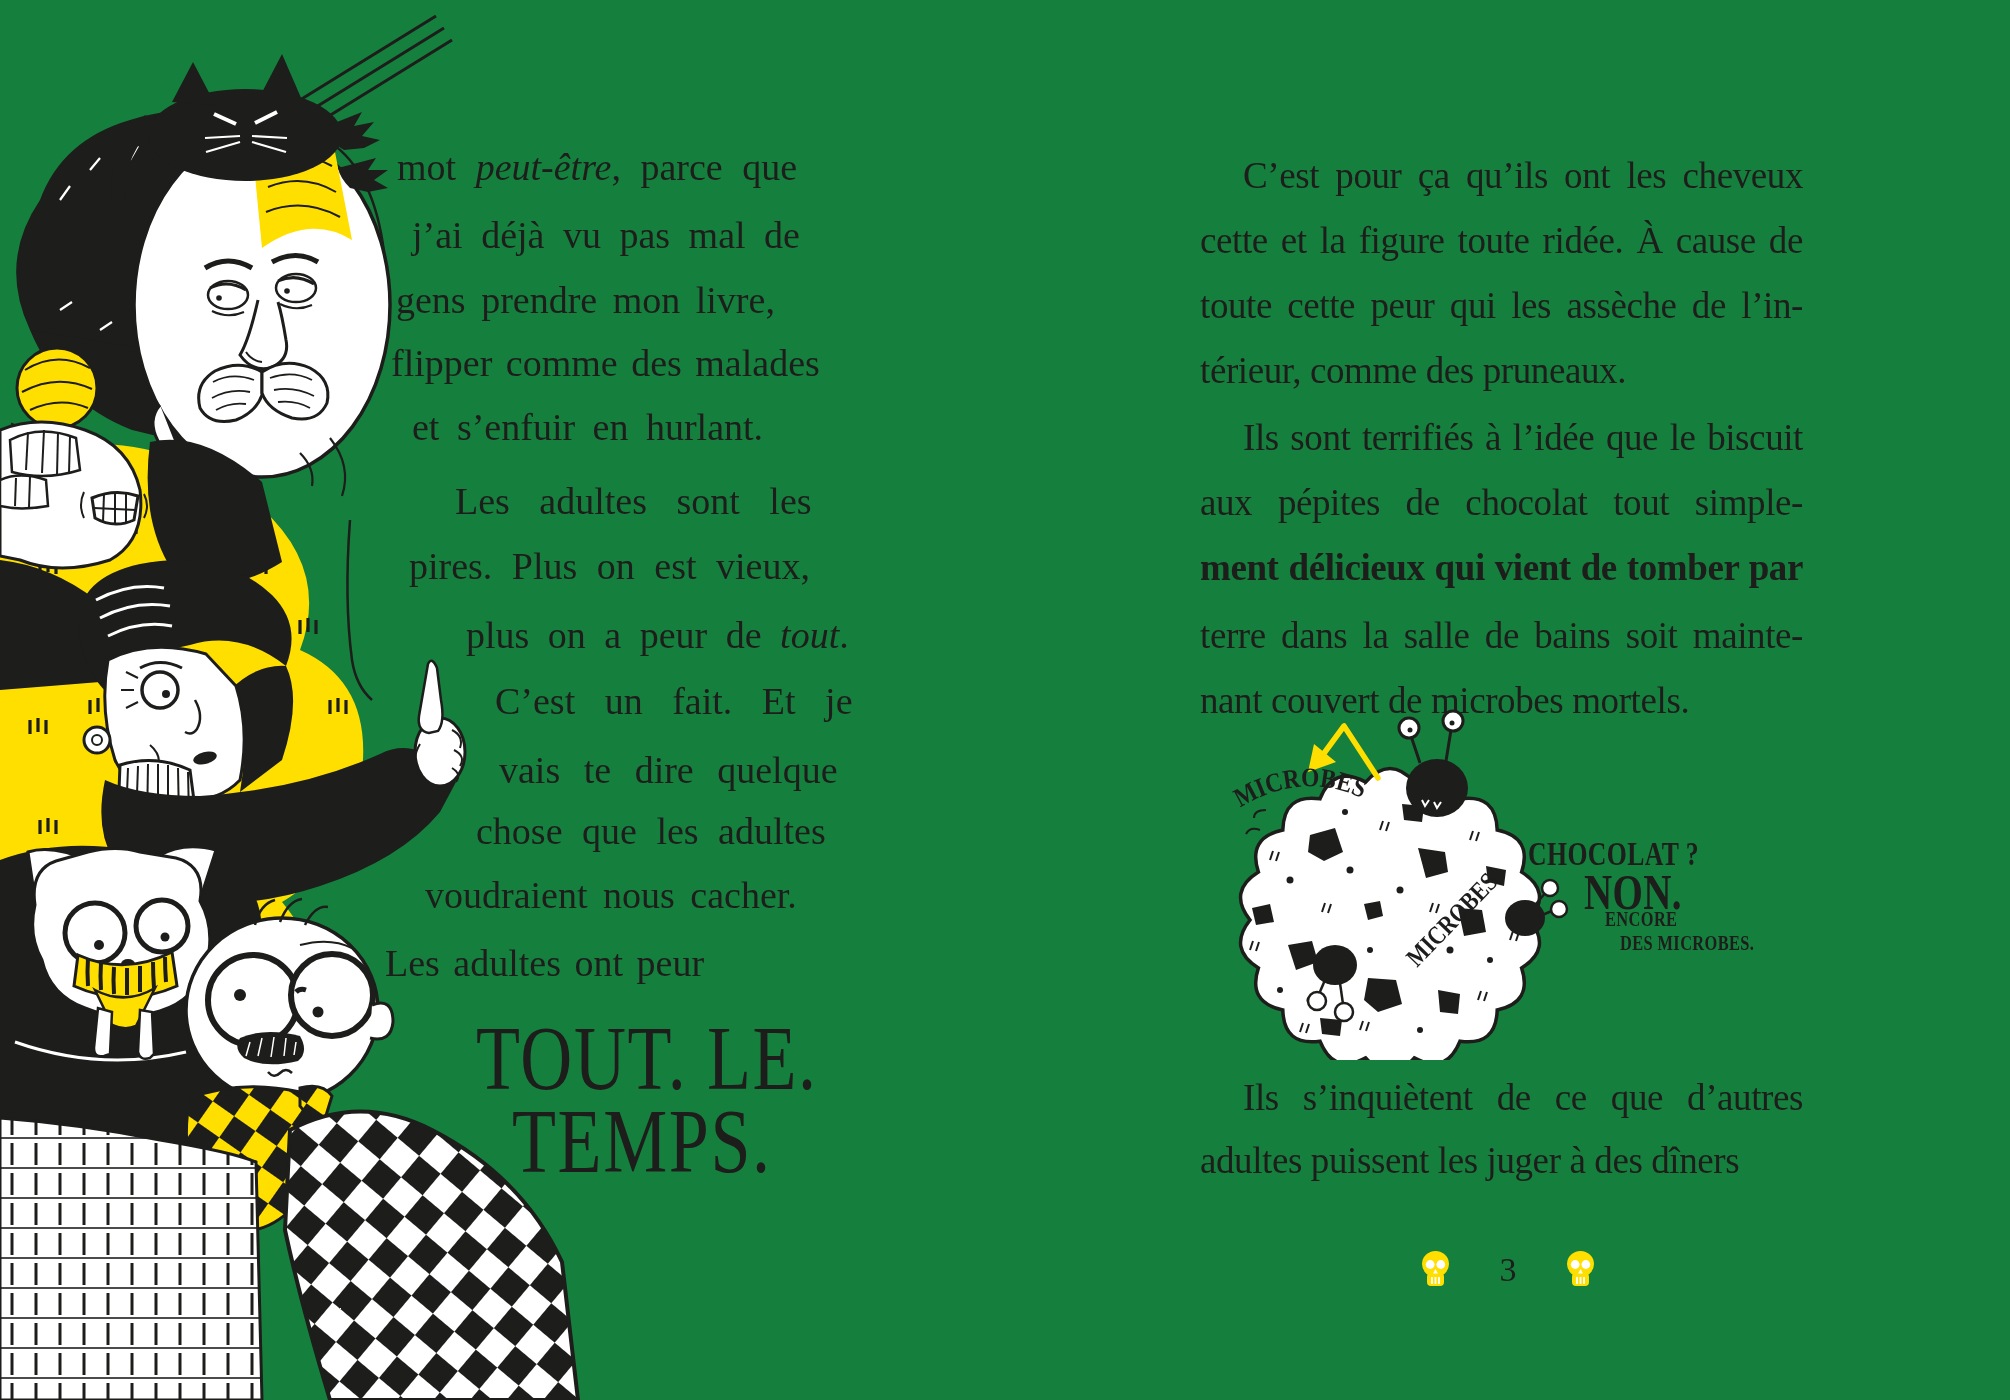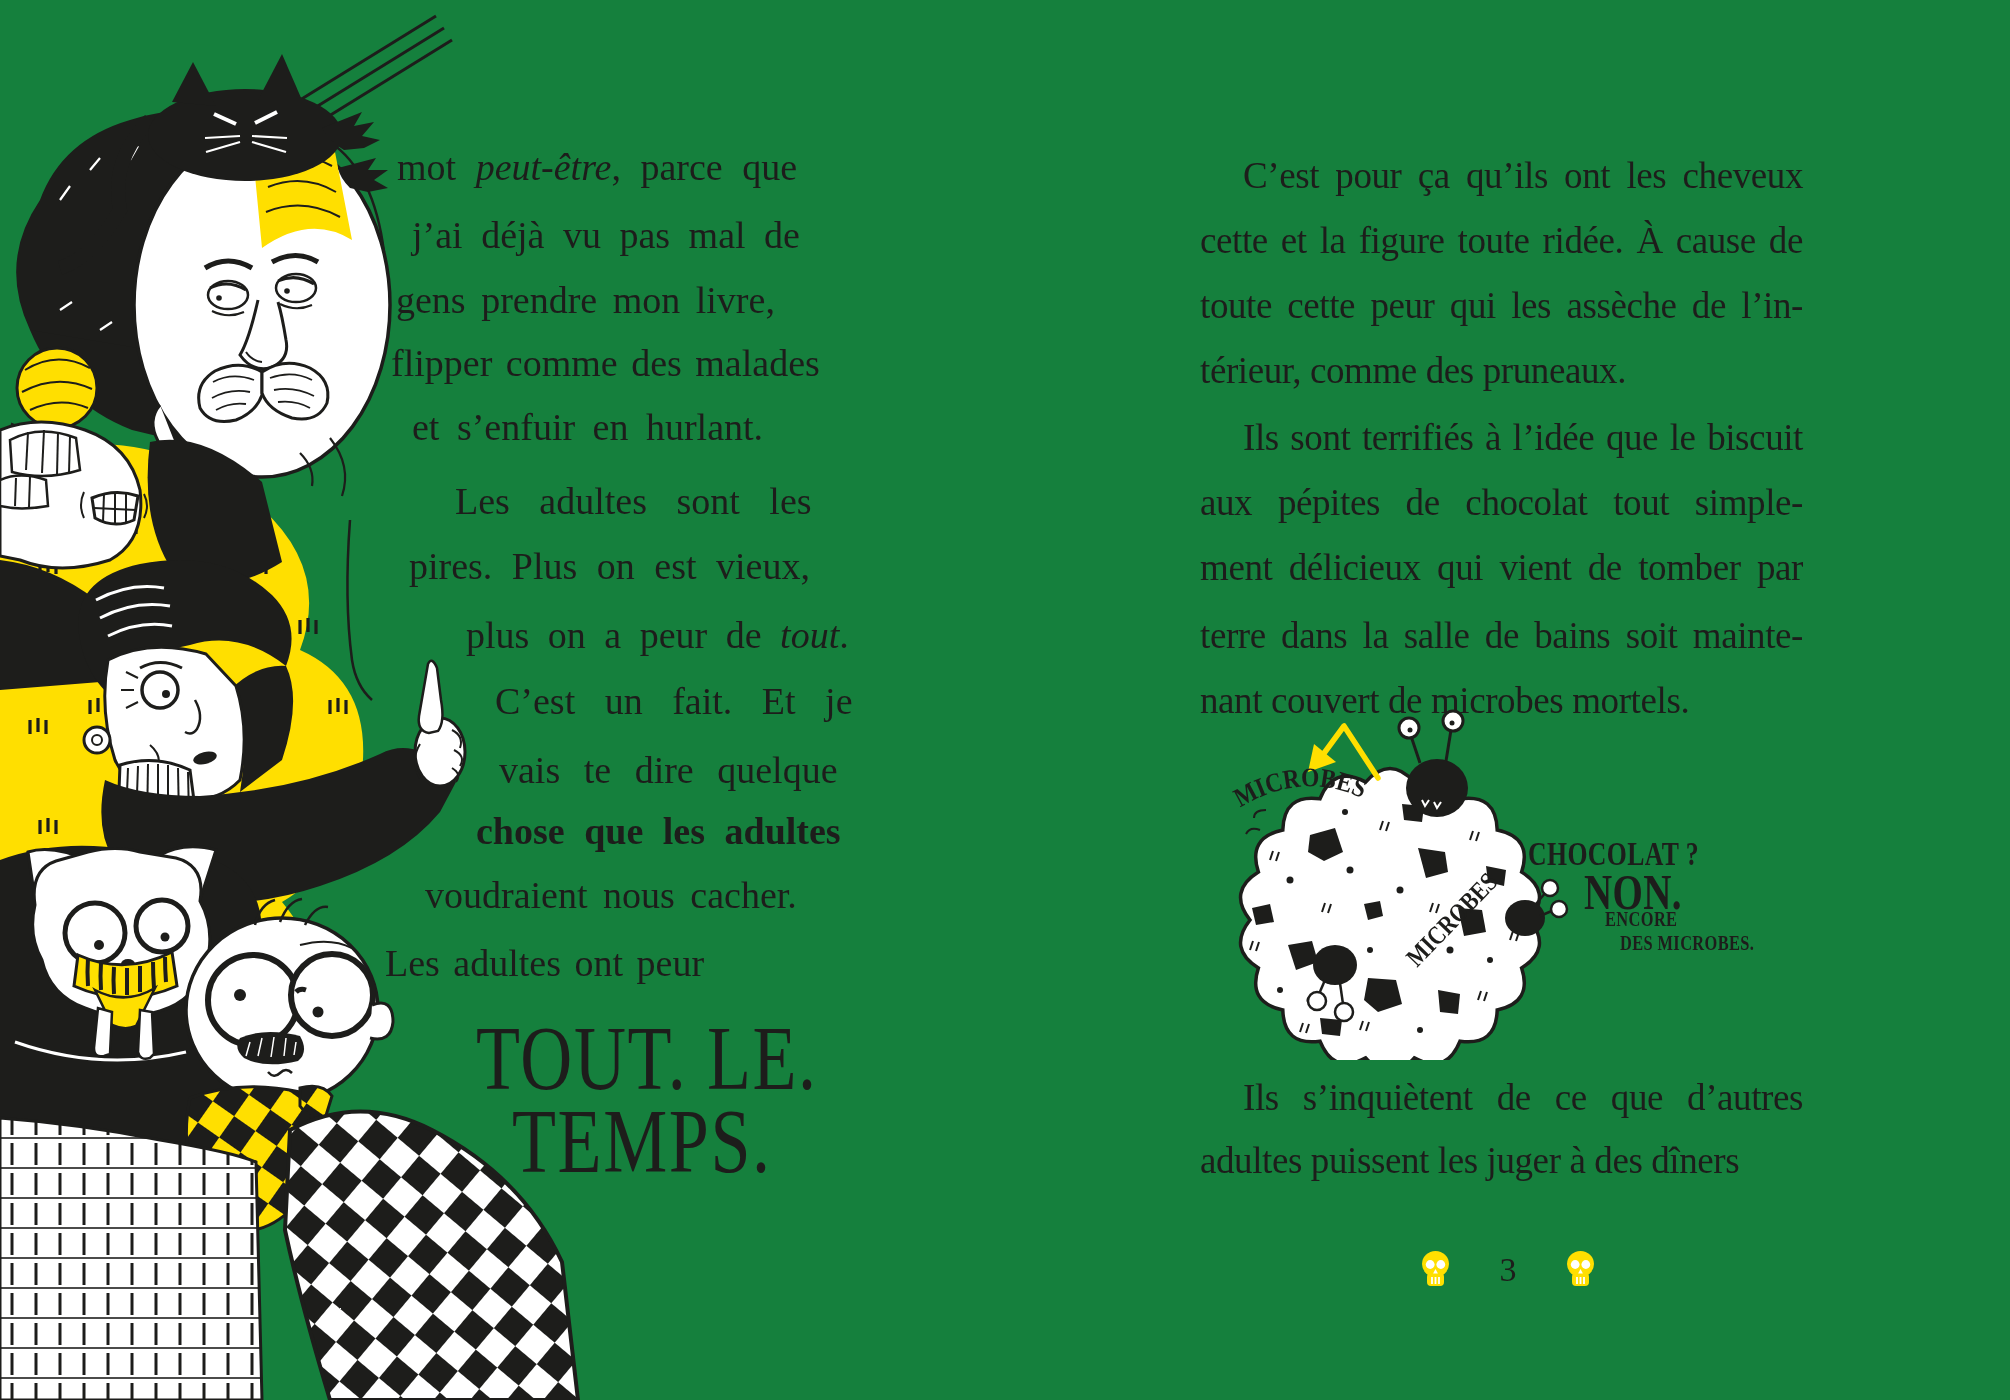--- a/index.html
+++ b/index.html
@@ -293,37 +293,37 @@
       <div class="lline" style="left: 397px; top: 148px; word-spacing: 10px;"><span>mot </span><i>peut-être</i><span>, parce que</span></div>
       <div class="lline" style="left: 412px; top: 216px; word-spacing: 9px;"><span>j’ai déjà vu pas mal de</span></div>
       <div class="lline" style="left: 396px; top: 281px; word-spacing: 6px;"><span>gens prendre mon livre,</span></div>
       <div class="lline" style="left: 391px; top: 344px; word-spacing: 4px;"><span>flipper comme des malades</span></div>
       <div class="lline" style="left: 412px; top: 408px; word-spacing: 8px;"><span>et s’enfuir en hurlant.</span></div>
       <div class="lline" style="left: 455px; top: 482px; word-spacing: 20px;"><span>Les adultes sont les</span></div>
       <div class="lline" style="left: 409px; top: 547px; word-spacing: 10px;"><span>pires. Plus on est vieux,</span></div>
       <div class="lline" style="left: 466px; top: 616px; word-spacing: 9px;"><span>plus on a peur de </span><i>tout</i><span>.</span></div>
       <div class="lline" style="left: 495px; top: 682px; word-spacing: 20px; font-family: Liberation Serif, serif;"><span>C’est un fait. Et je</span></div>
       <div class="lline" style="left: 499px; top: 751px; word-spacing: 14px;"><span>vais te dire quelque</span></div>
-      <div class="lline" style="left: 476px; top: 812px; word-spacing: 10px; font-weight: bold;"><span>chose que les adultes</span></div>
+      <div class="lline" style="left: 476px; top: 812px; word-spacing: 10px;"><span>chose que les adultes</span></div>
       <div class="lline" style="left: 425px; top: 876px; word-spacing: 6px;"><span>voudraient nous cacher.</span></div>
       <div class="lline" style="left: 385px; top: 944px; word-spacing: 4px;"><span>Les adultes ont peur</span></div>
     </div>
   <div>
       <div class="bigline" style="left: 476px; top: 1014px;">TOUT. LE.</div>
       <div class="bigline" style="left: 512px; top: 1097px;">TEMPS.</div>
     </div>
 
   <div>
       <div class="rline indent" style="left: 1200px; top: 154px; width: 603px;">C’est pour ça qu’ils ont les cheveux</div>
       <div class="rline" style="left: 1200px; top: 219px; width: 603px;">cette et la figure toute ridée. À cause de</div>
       <div class="rline" style="left: 1200px; top: 284px; width: 603px;">toute cette peur qui les assèche de l’in-</div>
       <div class="rline end" style="left: 1200px; top: 349px; width: 603px;">térieur, comme des pruneaux.</div>
       <div class="rline indent" style="left: 1200px; top: 416px; width: 603px;">Ils sont terrifiés à l’idée que le biscuit</div>
       <div class="rline" style="left: 1200px; top: 481px; width: 603px;">aux pépites de chocolat tout simple-</div>
-      <div class="rline" style="left: 1200px; top: 546px; width: 603px;">ment délicieux qui vient de tomber par</div>
+      <div class="rline" style="left: 1200px; top: 546px; width: 603px; font-weight: bold;">ment délicieux qui vient de tomber par</div>
       <div class="rline" style="left: 1200px; top: 614px; width: 603px;">terre dans la salle de bains soit mainte-</div>
       <div class="rline end" style="left: 1200px; top: 679px; width: 603px;">nant couvert de microbes mortels.</div>
       <div class="rline indent" style="left: 1200px; top: 1076px; width: 603px;">Ils s’inquiètent de ce que d’autres</div>
       <div class="rline end" style="left: 1200px; top: 1139px; width: 603px;">adultes puissent les juger à des dîners</div>
     </div>
 
   <svg id="cookie-art" width="660" height="500" viewBox="0 0 660 500">
 
     <path d="M580,360 Q602.5,388.7 571.6,407.9 Q582.9,442.5 547.2,450 Q546.1,486.4 510,481.2 Q496.4,515.1 464.3,497.9 Q440,525 415.7,497.9 Q383.6,515.1 370,481.2 Q333.9,486.4 332.8,450 Q297.1,442.5 308.4,407.9 Q277.5,388.7 300,360 Q277.5,331.3 308.4,312.1 Q297.1,277.5 332.8,270 Q333.9,233.6 370,238.8 Q383.6,204.9 415.7,222.1 Q440,195 464.3,222.1 Q496.4,204.9 510,238.8 Q546.1,233.6 547.2,270 Q582.9,277.5 571.6,312.1 Q602.5,331.3 580,360 Z" fill="#ffffff" stroke="#1d1d1b" stroke-width="3.5"></path>
 

